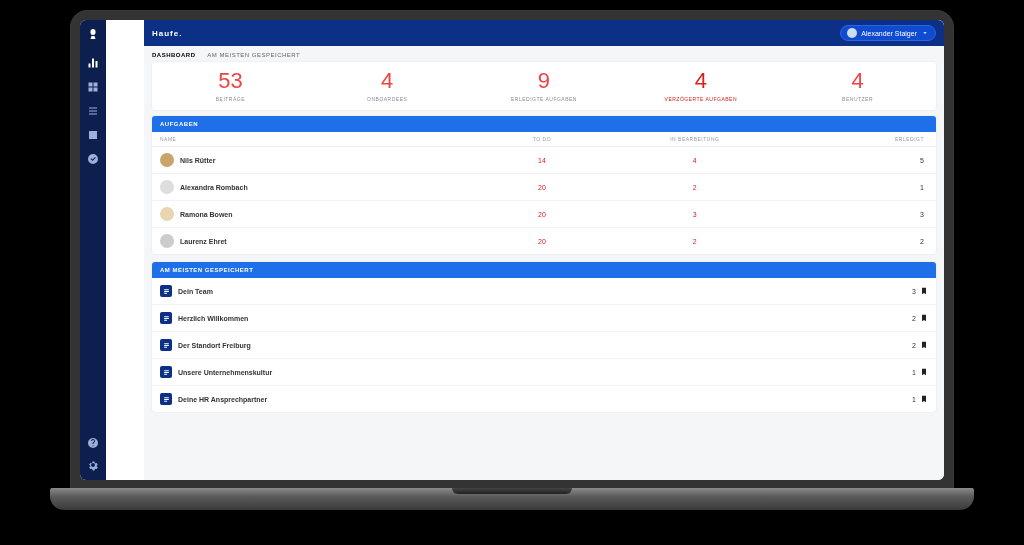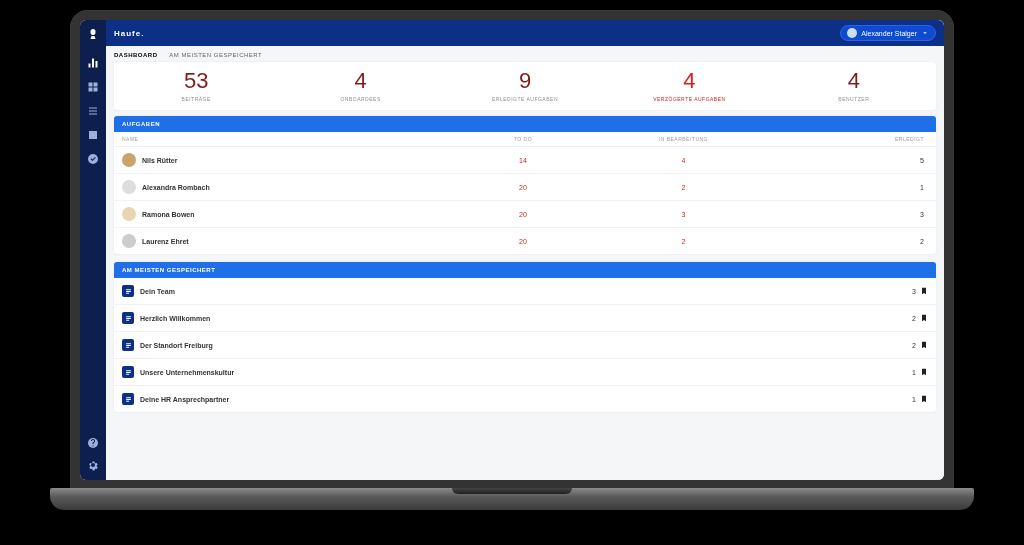--- a/index.html
+++ b/index.html
@@ -37,21 +37,21 @@
     content:"";
     position:absolute;
     left:50%; top:0;
     transform:translateX(-50%);
     width:120px; height:6px;
     background: linear-gradient(#444,#222);
     border-radius: 0 0 6px 6px;
   }
 
   
-  .shell { display:flex; width:100%; height:100%; }
+  .shell { display:flex; width:100%; height:100%;gap:38px; }
   .sidebar {
     width: 26px;
     background: #0d1f4f;
     display:flex; flex-direction:column; align-items:center;
     padding-top:6px;
     gap:10px;
     color:#9db0da;
     font-size:10px;
   }
   .sidebar .bottom { margin-top:auto; margin-bottom:8px; display:flex; flex-direction:column; gap:8px; align-items:center; }
@@ -93,21 +93,21 @@
   .tabs .active { color:#000; font-weight:bold; }
 
   .stats-card {
     background:#fff; border-radius:3px;
     display:flex; justify-content:space-between;
     padding:6px 0 8px;
     margin-bottom:6px;
     box-shadow:0 0 2px rgba(0,0,0,0.08);
   }
   .stat { flex:1; text-align:center; }
-  .stat .num { font-size:22px; font-weight:300; color:#7f1d1d; }
+  .stat .num { font-size:22px; font-weight:300; color:#ef4444; }
   .stat .lbl { font-size:5px; color:#8a8f9a; text-transform:uppercase; letter-spacing:0.5px; margin-top:2px; }
   .stat.danger .num, .stat.danger .lbl { color:#d62020; }
 
   .panel { background:#fff; border-radius:3px; margin-bottom:8px; box-shadow:0 0 2px rgba(0,0,0,0.08); overflow:hidden; }
   .panel-header { background:#1f6fe8; color:#fff; font-size:6px; font-weight:bold; letter-spacing:0.5px; text-transform:uppercase; padding:5px 8px; }
 
   .table-head { display:flex; font-size:5px; color:#989ca5; text-transform:uppercase; letter-spacing:0.5px; padding:4px 8px; border-bottom:1px solid #eef0f3; }
   .col-name { flex:2; }
   .col-num { flex:1; text-align:center; }
   .col-num.r { text-align:right; padding-right:4px; }

